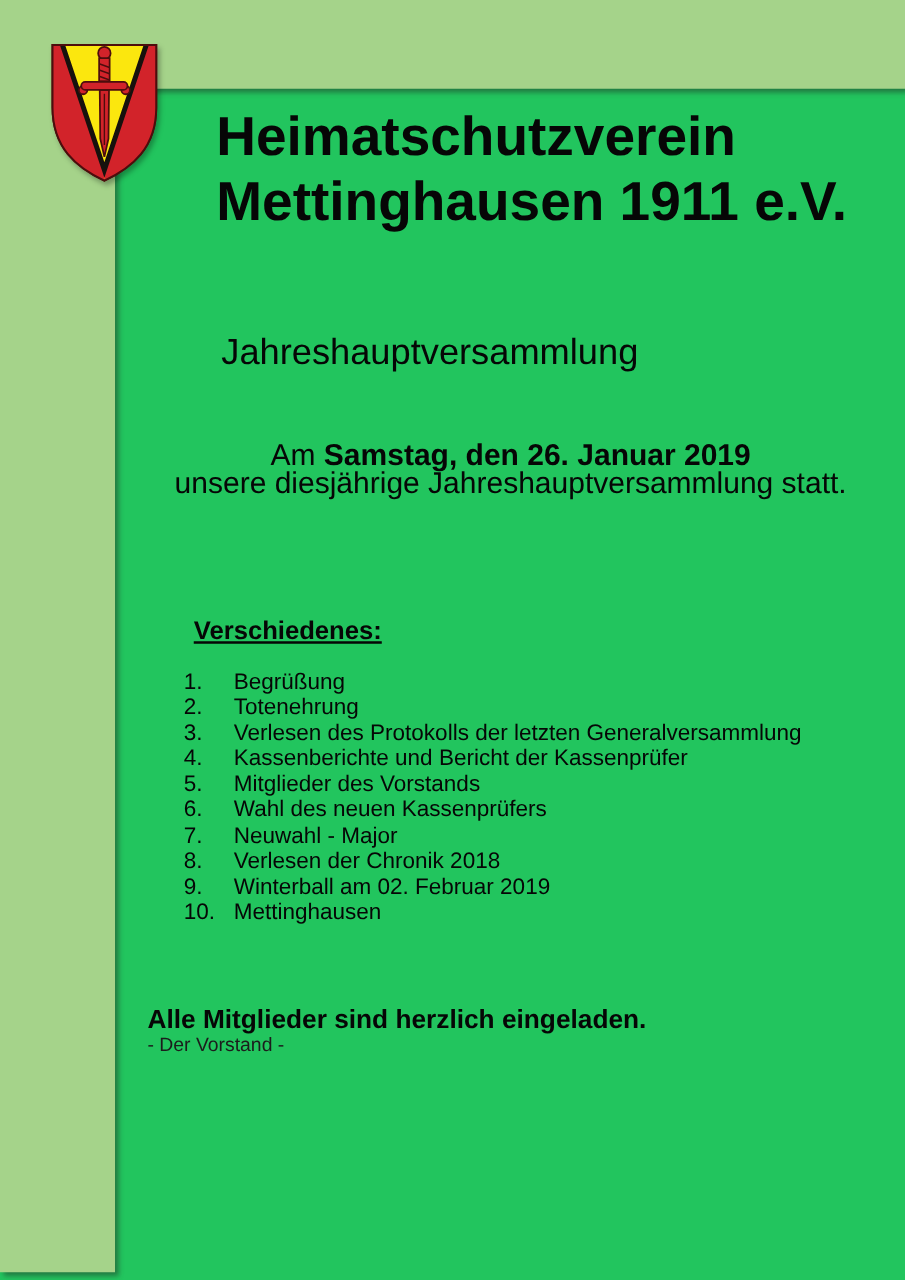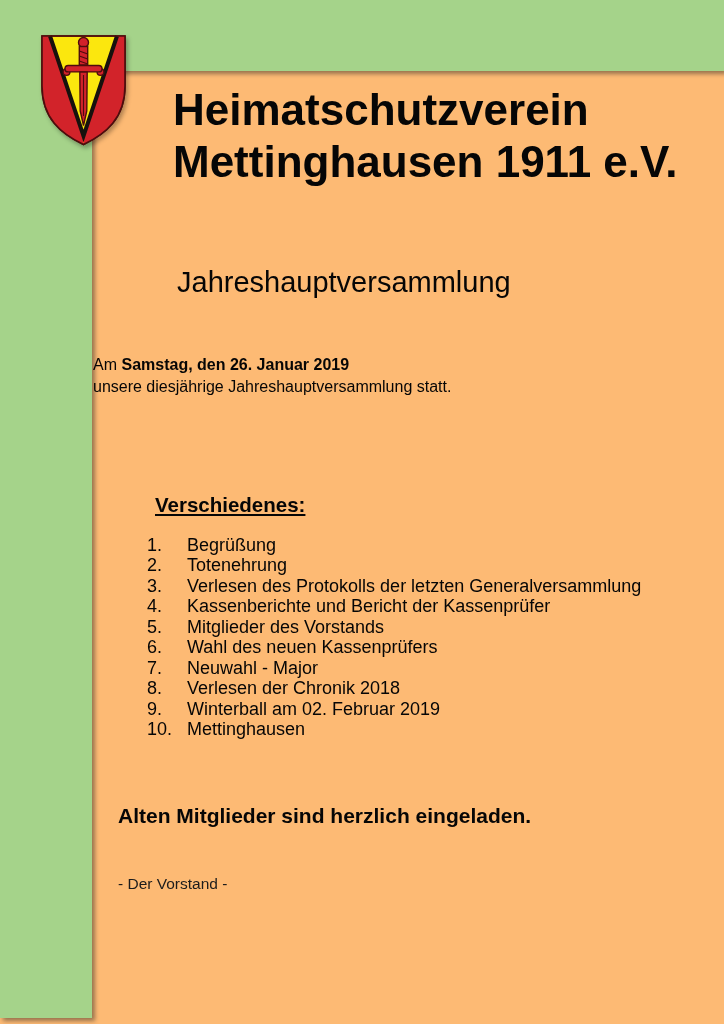--- a/index.html
+++ b/index.html
@@ -1,20 +1,20 @@
 <!DOCTYPE html>
 <html><head>
 <meta charset="utf-8">
 <style>
   html, body { margin: 0; padding: 0; background: #ffffff; }
   .canvas {
     position: relative;
     width: 724px;
     height: 1024px;
-    background: #fdba74;
+    background: #22c55e;
     overflow: hidden;
     font-family: "Liberation Sans", sans-serif;
     color: #060606;
   }
 
   
   .green-wrap {
     position: absolute;
     inset: 0;
     filter: drop-shadow(3px 3px 2px rgba(30,30,30,0.45));
@@ -55,21 +55,22 @@
     font-weight: 400;
     line-height: 44px;
     white-space: nowrap;
   }
 
   .event-intro {
     position: absolute;
     left: 93px;
     width: 631px;
     top: 354px;
-    font-size: 16px;
+    text-align: center;
+    font-size: 24px;
     line-height: 22.4px;
   }
   .event-intro b { font-weight: 700; }
 
   .agenda-heading {
     position: absolute;
     left: 155px;
     top: 493px;
     font-size: 20.5px;
     font-weight: 700;
@@ -99,21 +100,20 @@
     line-height: 25px;
     white-space: nowrap;
   }
   .signature {
     position: absolute;
     left: 118px;
     top: 827px;
     font-size: 15.5px;
     line-height: 19px;
     color: #1c1c1c;
-    margin-top: 47px;
   }
 </style>
 </head>
 <body>
 
 <div class="canvas">
 
   <div class="green-wrap">
     <div class="green-l"></div>
   </div>
@@ -191,16 +191,16 @@
     <div class="agenda-row">
         <span class="agenda-num">9.</span>
         <span class="agenda-text">Winterball am 02. Februar 2019</span>
       </div>
     <div class="agenda-row">
         <span class="agenda-num">10.</span>
         <span class="agenda-text">Mettinghausen</span>
       </div>
   </div>
 
-  <div class="invitation">Alten Mitglieder sind herzlich eingeladen.</div>
+  <div class="invitation">Alle Mitglieder sind herzlich eingeladen.</div>
   <div class="signature">- Der Vorstand -</div>
 
 </div>
 
 </body></html>

